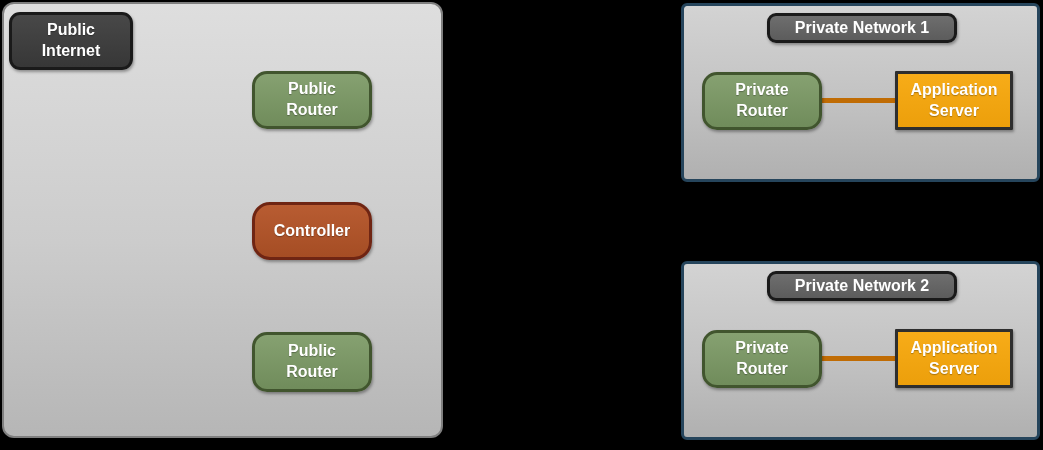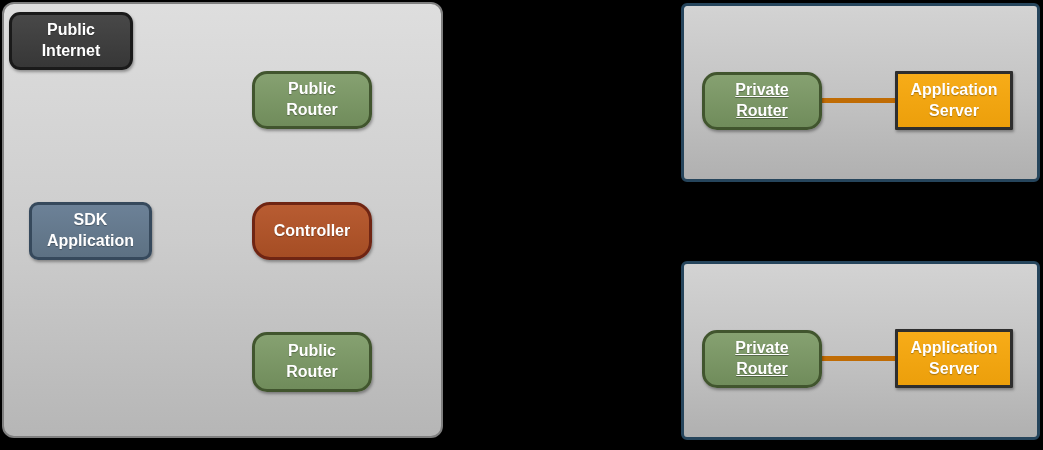--- a/index.html
+++ b/index.html
@@ -101,49 +101,50 @@
     font-size: 16px;
     box-shadow: 1px 2px 3px rgba(0,0,0,0.35);
   }
   
   .pos-internet      { left: 5px;   top: 8px;   width: 124px; height: 58px; }
   .pos-router-top    { left: 248px; top: 67px;  width: 120px; height: 58px; }
   .pos-sdk           { left: 25px;  top: 198px; width: 123px; height: 58px; }
   .pos-controller    { left: 248px; top: 198px; width: 120px; height: 58px; }
   .pos-router-bottom { left: 248px; top: 328px; width: 120px; height: 60px; }
   
-  .pos-private-router { left: 18px;  top: 66px; width: 120px; height: 58px; text-decoration: underline; }
+  .pos-private-router { left: 18px;  top: 66px; width: 120px; height: 58px; }
   .pos-app-server     { left: 211px; top: 65px; width: 118px; height: 59px; }
   .connector {
     position: absolute;
     left: 138px;
     top: 92px;
     width: 73px;
     height: 5px;
     background: #c06c04;
   }
 </style>
 </head>
 <body>
 
 <div class="canvas">
 
   <div class="panel left-panel">
     <div class="node dark-node pos-internet">Public Internet</div>
     <div class="node green-node pos-router-top">Public Router</div>
-    <div class="node slate-node pos-sdk">SDK Application</div>
     <div class="node rust-node pos-controller">Controller</div>
     <div class="node green-node pos-router-bottom">Public Router</div>
   </div>
 
   <div class="panel net-panel net-1">
+    <div class="net-title">Private Network 1</div>
     <div class="connector"></div>
     <div class="node green-node pos-private-router">Private Router</div>
     <div class="node orange-node pos-app-server">Application Server</div>
   </div>
 
   <div class="panel net-panel net-2">
+    <div class="net-title">Private Network 2</div>
     <div class="connector"></div>
     <div class="node green-node pos-private-router">Private Router</div>
     <div class="node orange-node pos-app-server">Application Server</div>
   </div>
 
 </div>
 
 </body></html>

